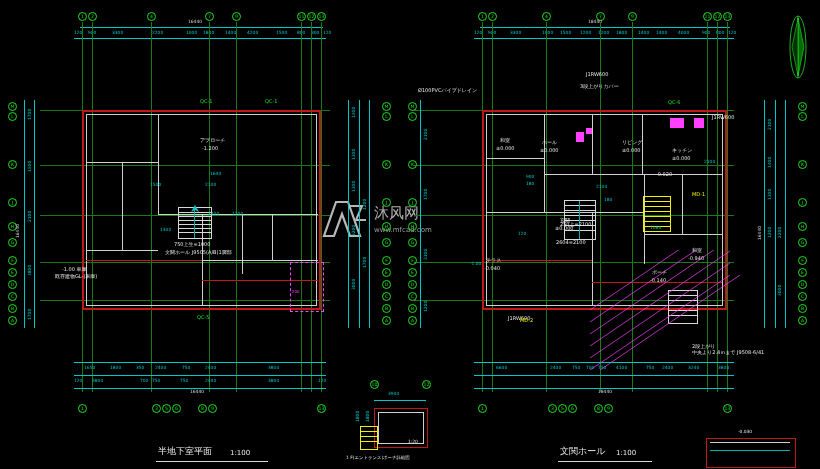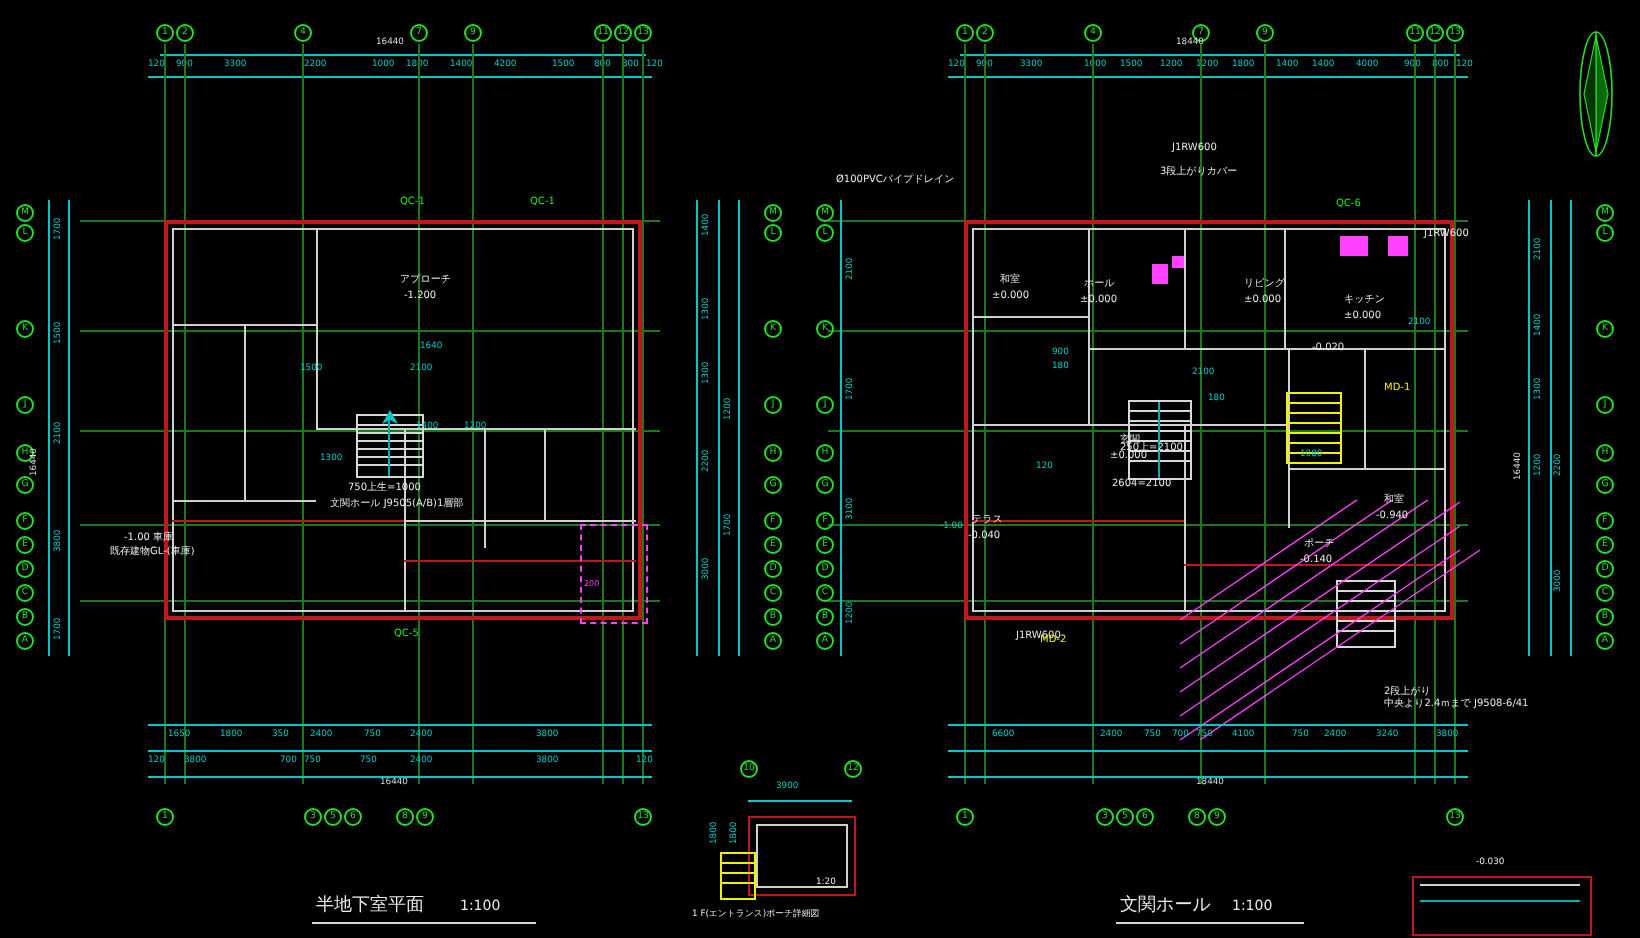--- a/index.html
+++ b/index.html
@@ -9,37 +9,45 @@
   
   .h{height:0;border-top-width:1px;border-top-style:solid;}
   .v{width:0;border-left-width:1px;border-left-style:solid;}
   .txt{position:absolute;white-space:nowrap;font-family:"DejaVu Sans",sans-serif;line-height:1;}
   .dim{font-size:4.4px;color:#00c8c8;}
   .dimw{font-size:4.4px;color:#d8d8d8;}
   .wht{font-size:5px;color:#e8e8e8;}
   .mag{font-size:5px;color:#ff40ff;}
   .yel{font-size:5px;color:#f2f200;}
   .grn{font-size:5px;color:#22e022;}
-  .title{font-size:9px;color:#e8e8e8;font-family:Liberation Sans, sans-serif;}
+  .title{font-size:9px;color:#e8e8e8;font-family:Liberation Mono, monospace;}
   .scale{font-size:7px;color:#e8e8e8;}
   
   .bub{position:absolute;width:9px;height:9px;border:1px solid #22e022;border-radius:50%;color:#22e022;font-size:4.6px;
        display:flex;align-items:center;justify-content:center;box-sizing:border-box;font-family:"DejaVu Sans",sans-serif;}
   .watermark{position:absolute;left:318px;top:196px;width:190px;height:52px;opacity:.85;}
   .wm-text{position:absolute;color:#cfcfcf;font-size:15px;font-family:"DejaVu Sans",sans-serif;}
   .wm-sub{position:absolute;color:#b8b8b8;font-size:7px;}
   .stair{position:absolute;}
   .stair div{position:absolute;background:#d8d8d8;height:1px;width:100%;}
   .compass{position:absolute;}
 </style>
 </head>
 <body>
 
 <div id="stage">
 
+  <div class="watermark">
+    <svg width="190" height="52" viewBox="0 0 190 52">
+      <path d="M18 6 L6 40 L16 40 L24 18 L32 40 L42 40 L30 6 Z" fill="none" stroke="#d8d8d8" stroke-width="2.2"></path>
+      <path d="M30 10 L44 10 L38 24 L48 24" fill="none" stroke="#d8d8d8" stroke-width="2"></path>
+    </svg>
+    <div class="wm-text" style="left:56px;top:8px;">沐风网</div>
+    <div class="wm-sub" style="left:56px;top:30px;">www.mfcad.com</div>
+  </div>
 
   <div class="compass" style="left:785px;top:14px;">
     <svg width="26" height="66" viewBox="0 0 26 66">
       <ellipse cx="13" cy="33" rx="8" ry="31" fill="none" stroke="#22e022" stroke-width="0.8"></ellipse>
       <path d="M13 2 L13 64" stroke="#22e022" stroke-width="0.8"></path>
       <path d="M13 4 L19 33 L13 62 Z" fill="#0a6a0a" stroke="#22e022" stroke-width="0.6"></path>
       <path d="M13 4 L7 33 L13 62 Z" fill="#033203" stroke="#22e022" stroke-width="0.6"></path>
     </svg>
   </div>
 

